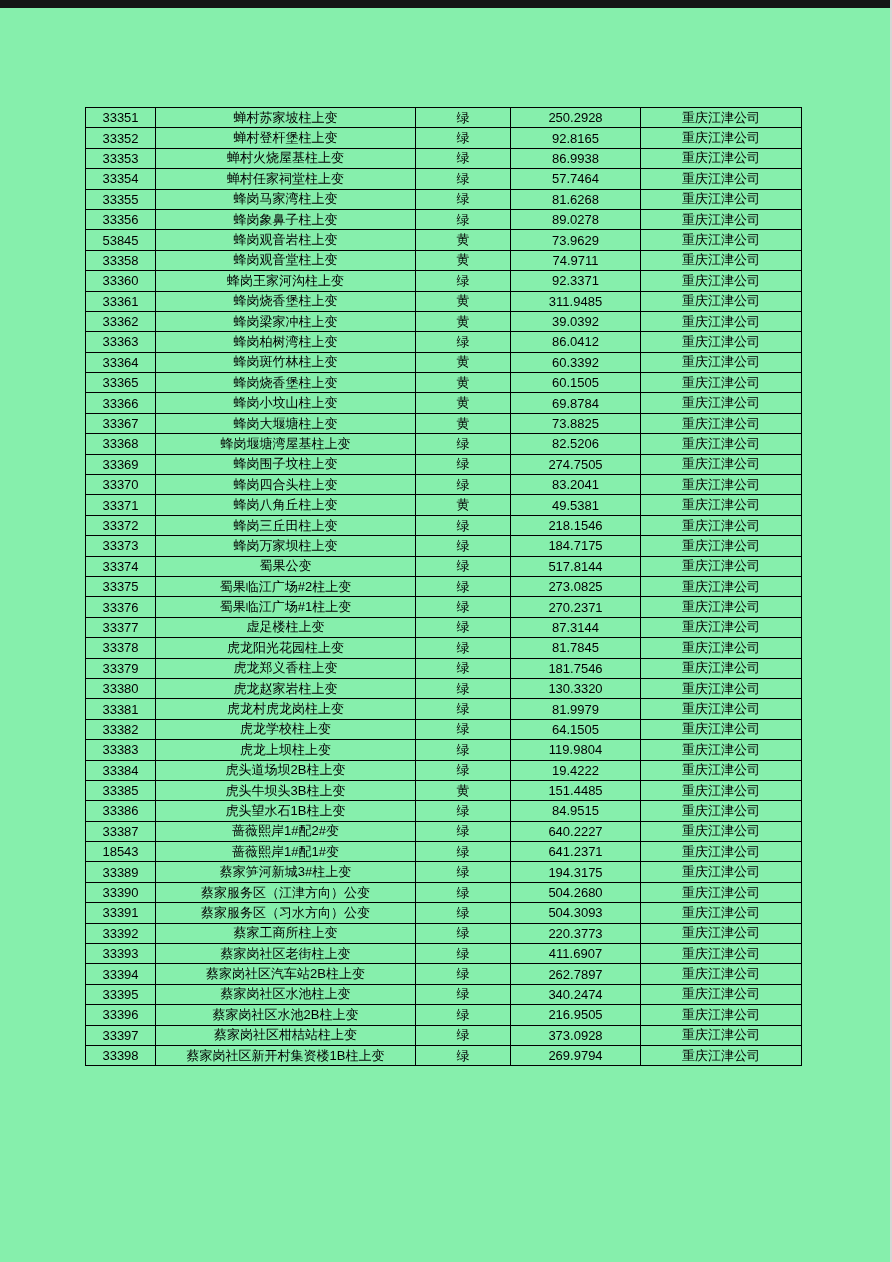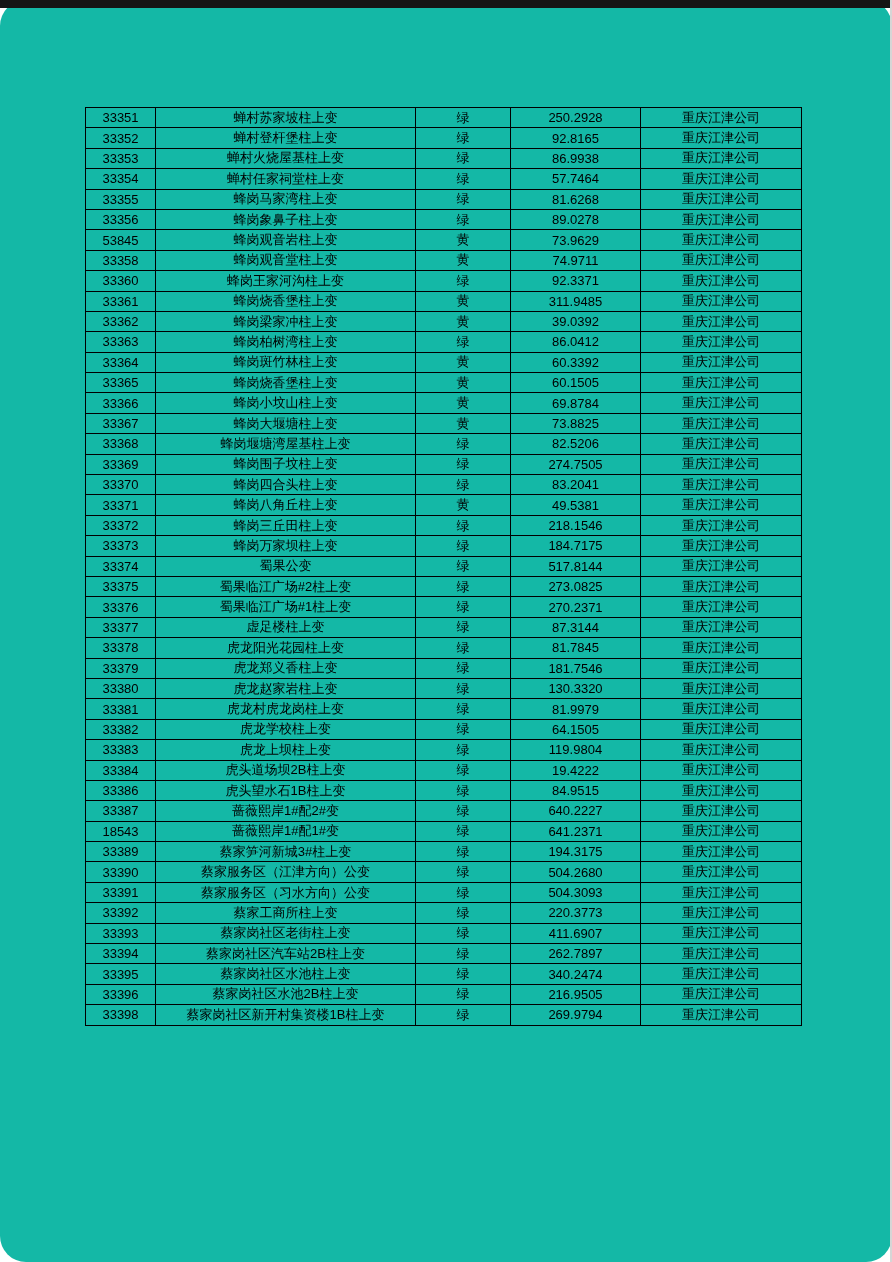--- a/index.html
+++ b/index.html
@@ -19,22 +19,21 @@
   .right-edge {
     position: absolute;
     top: 0; right: 0;
     width: 2px; height: 1262px;
     background: #d6d6d6;
   }
   .page {
     position: absolute;
     top: 0; left: 0;
     width: 892px; height: 1262px;
-    background: #14b8a6;
-    border-radius: 26px;
+    background: #86efac;
   }
   table.data-table {
     position: absolute;
     left: 85px;
     top: 107px;
     border-collapse: collapse;
     table-layout: fixed;
     width: 716px;
   }
   table.data-table td {
@@ -295,20 +294,27 @@
           <td>重庆江津公司</td>
         </tr>
         <tr>
           <td>33384</td>
           <td>虎头道场坝2B柱上变</td>
           <td>绿</td>
           <td>19.4222</td>
           <td>重庆江津公司</td>
         </tr>
         <tr>
+          <td>33385</td>
+          <td>虎头牛坝头3B柱上变</td>
+          <td>黄</td>
+          <td>151.4485</td>
+          <td>重庆江津公司</td>
+        </tr>
+        <tr>
           <td>33386</td>
           <td>虎头望水石1B柱上变</td>
           <td>绿</td>
           <td>84.9515</td>
           <td>重庆江津公司</td>
         </tr>
         <tr>
           <td>33387</td>
           <td>蔷薇熙岸1#配2#变</td>
           <td>绿</td>
@@ -369,20 +375,27 @@
           <td>蔡家岗社区水池柱上变</td>
           <td>绿</td>
           <td>340.2474</td>
           <td>重庆江津公司</td>
         </tr>
         <tr>
           <td>33396</td>
           <td>蔡家岗社区水池2B柱上变</td>
           <td>绿</td>
           <td>216.9505</td>
+          <td>重庆江津公司</td>
+        </tr>
+        <tr>
+          <td>33397</td>
+          <td>蔡家岗社区柑桔站柱上变</td>
+          <td>绿</td>
+          <td>373.0928</td>
           <td>重庆江津公司</td>
         </tr>
         <tr>
           <td>33398</td>
           <td>蔡家岗社区新开村集资楼1B柱上变</td>
           <td>绿</td>
           <td>269.9794</td>
           <td>重庆江津公司</td>
         </tr>
       </tbody>

